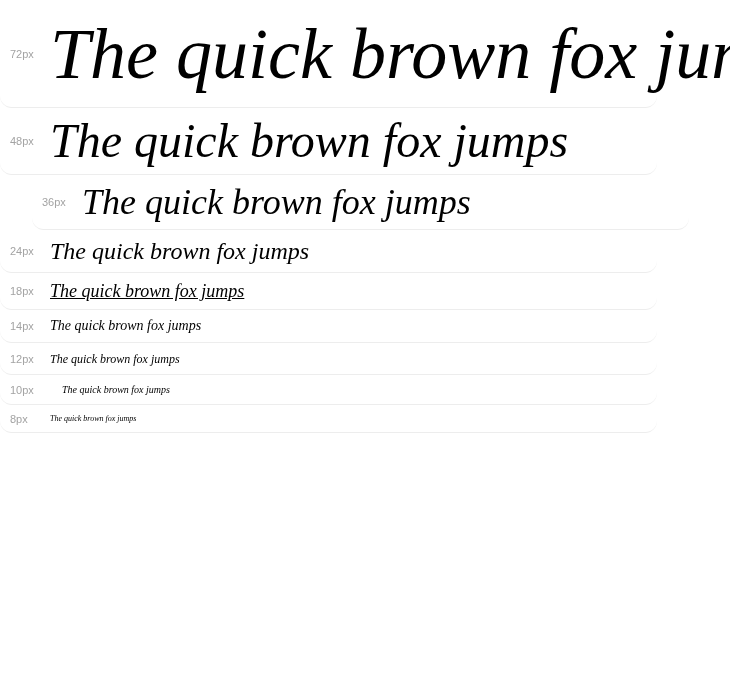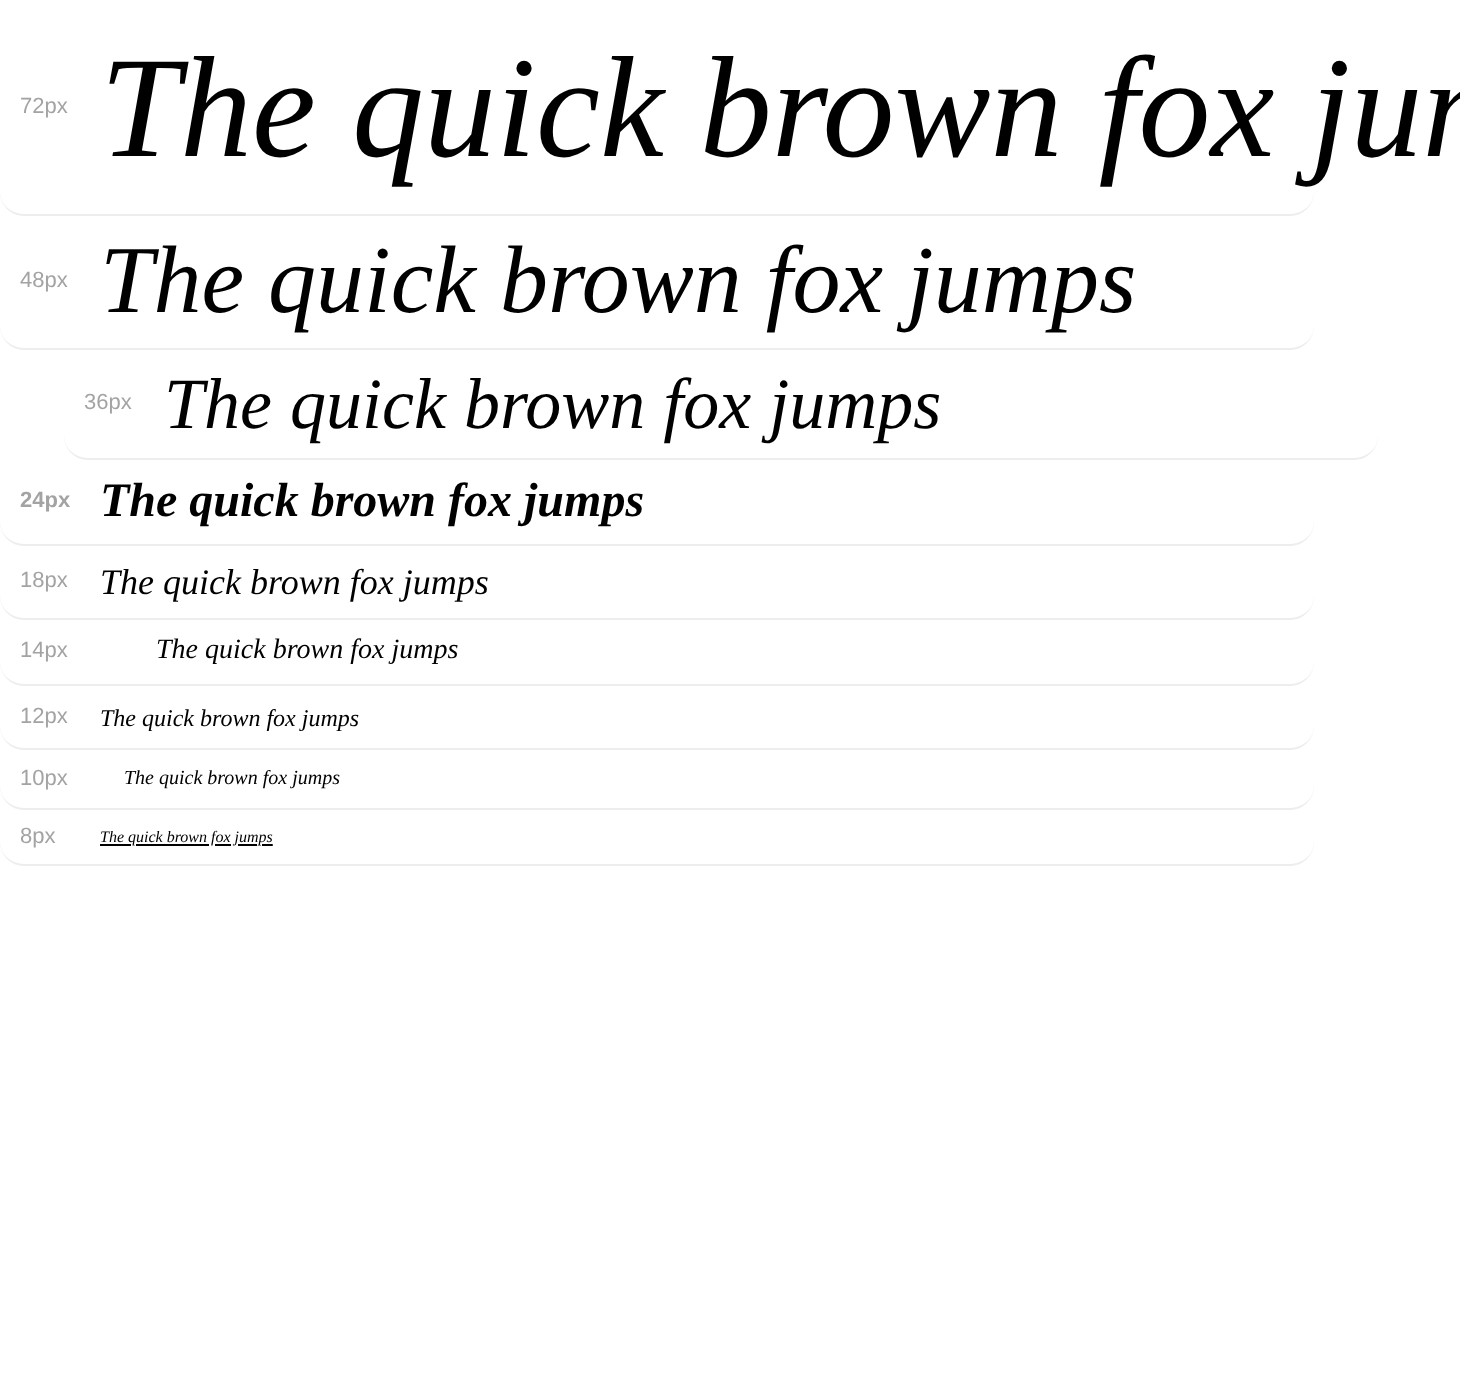--- a/index.html
+++ b/index.html
@@ -54,37 +54,37 @@
       <span class="preview-text" style="font-size: 72px;">The quick brown fox jumps</span>
     </div>
     <div class="wf-row" style="height: 67px;">
       <span class="size-label">48px</span>
       <span class="preview-text" style="font-size: 48px;">The quick brown fox jumps</span>
     </div>
     <div class="wf-row" style="height: 55px; margin-left: 32px;">
       <span class="size-label">36px</span>
       <span class="preview-text" style="font-size: 36px;">The quick brown fox jumps</span>
     </div>
-    <div class="wf-row" style="height: 43px; font-weight: bold;">
+    <div class="wf-row" style="height: 43px;">
       <span class="size-label">24px</span>
       <span class="preview-text" style="font-size: 24px;">The quick brown fox jumps</span>
     </div>
-    <div class="wf-row" style="height: 37px;">
+    <div class="wf-row" style="height: 37px; text-decoration: underline;">
       <span class="size-label">18px</span>
       <span class="preview-text" style="font-size: 18px;">The quick brown fox jumps</span>
     </div>
-    <div class="wf-row" style="height: 33px; padding-left: 28px;">
+    <div class="wf-row" style="height: 33px;">
       <span class="size-label">14px</span>
       <span class="preview-text" style="font-size: 14px;">The quick brown fox jumps</span>
     </div>
     <div class="wf-row" style="height: 32px;">
       <span class="size-label">12px</span>
       <span class="preview-text" style="font-size: 12px;">The quick brown fox jumps</span>
     </div>
     <div class="wf-row" style="height: 30px; padding-left: 12px;">
       <span class="size-label">10px</span>
       <span class="preview-text" style="font-size: 10px;">The quick brown fox jumps</span>
     </div>
-    <div class="wf-row" style="height: 28px; text-decoration: underline;">
+    <div class="wf-row" style="height: 28px;">
       <span class="size-label">8px</span>
       <span class="preview-text" style="font-size: 8px;">The quick brown fox jumps</span>
     </div>
   </div>
 
 </body></html>

